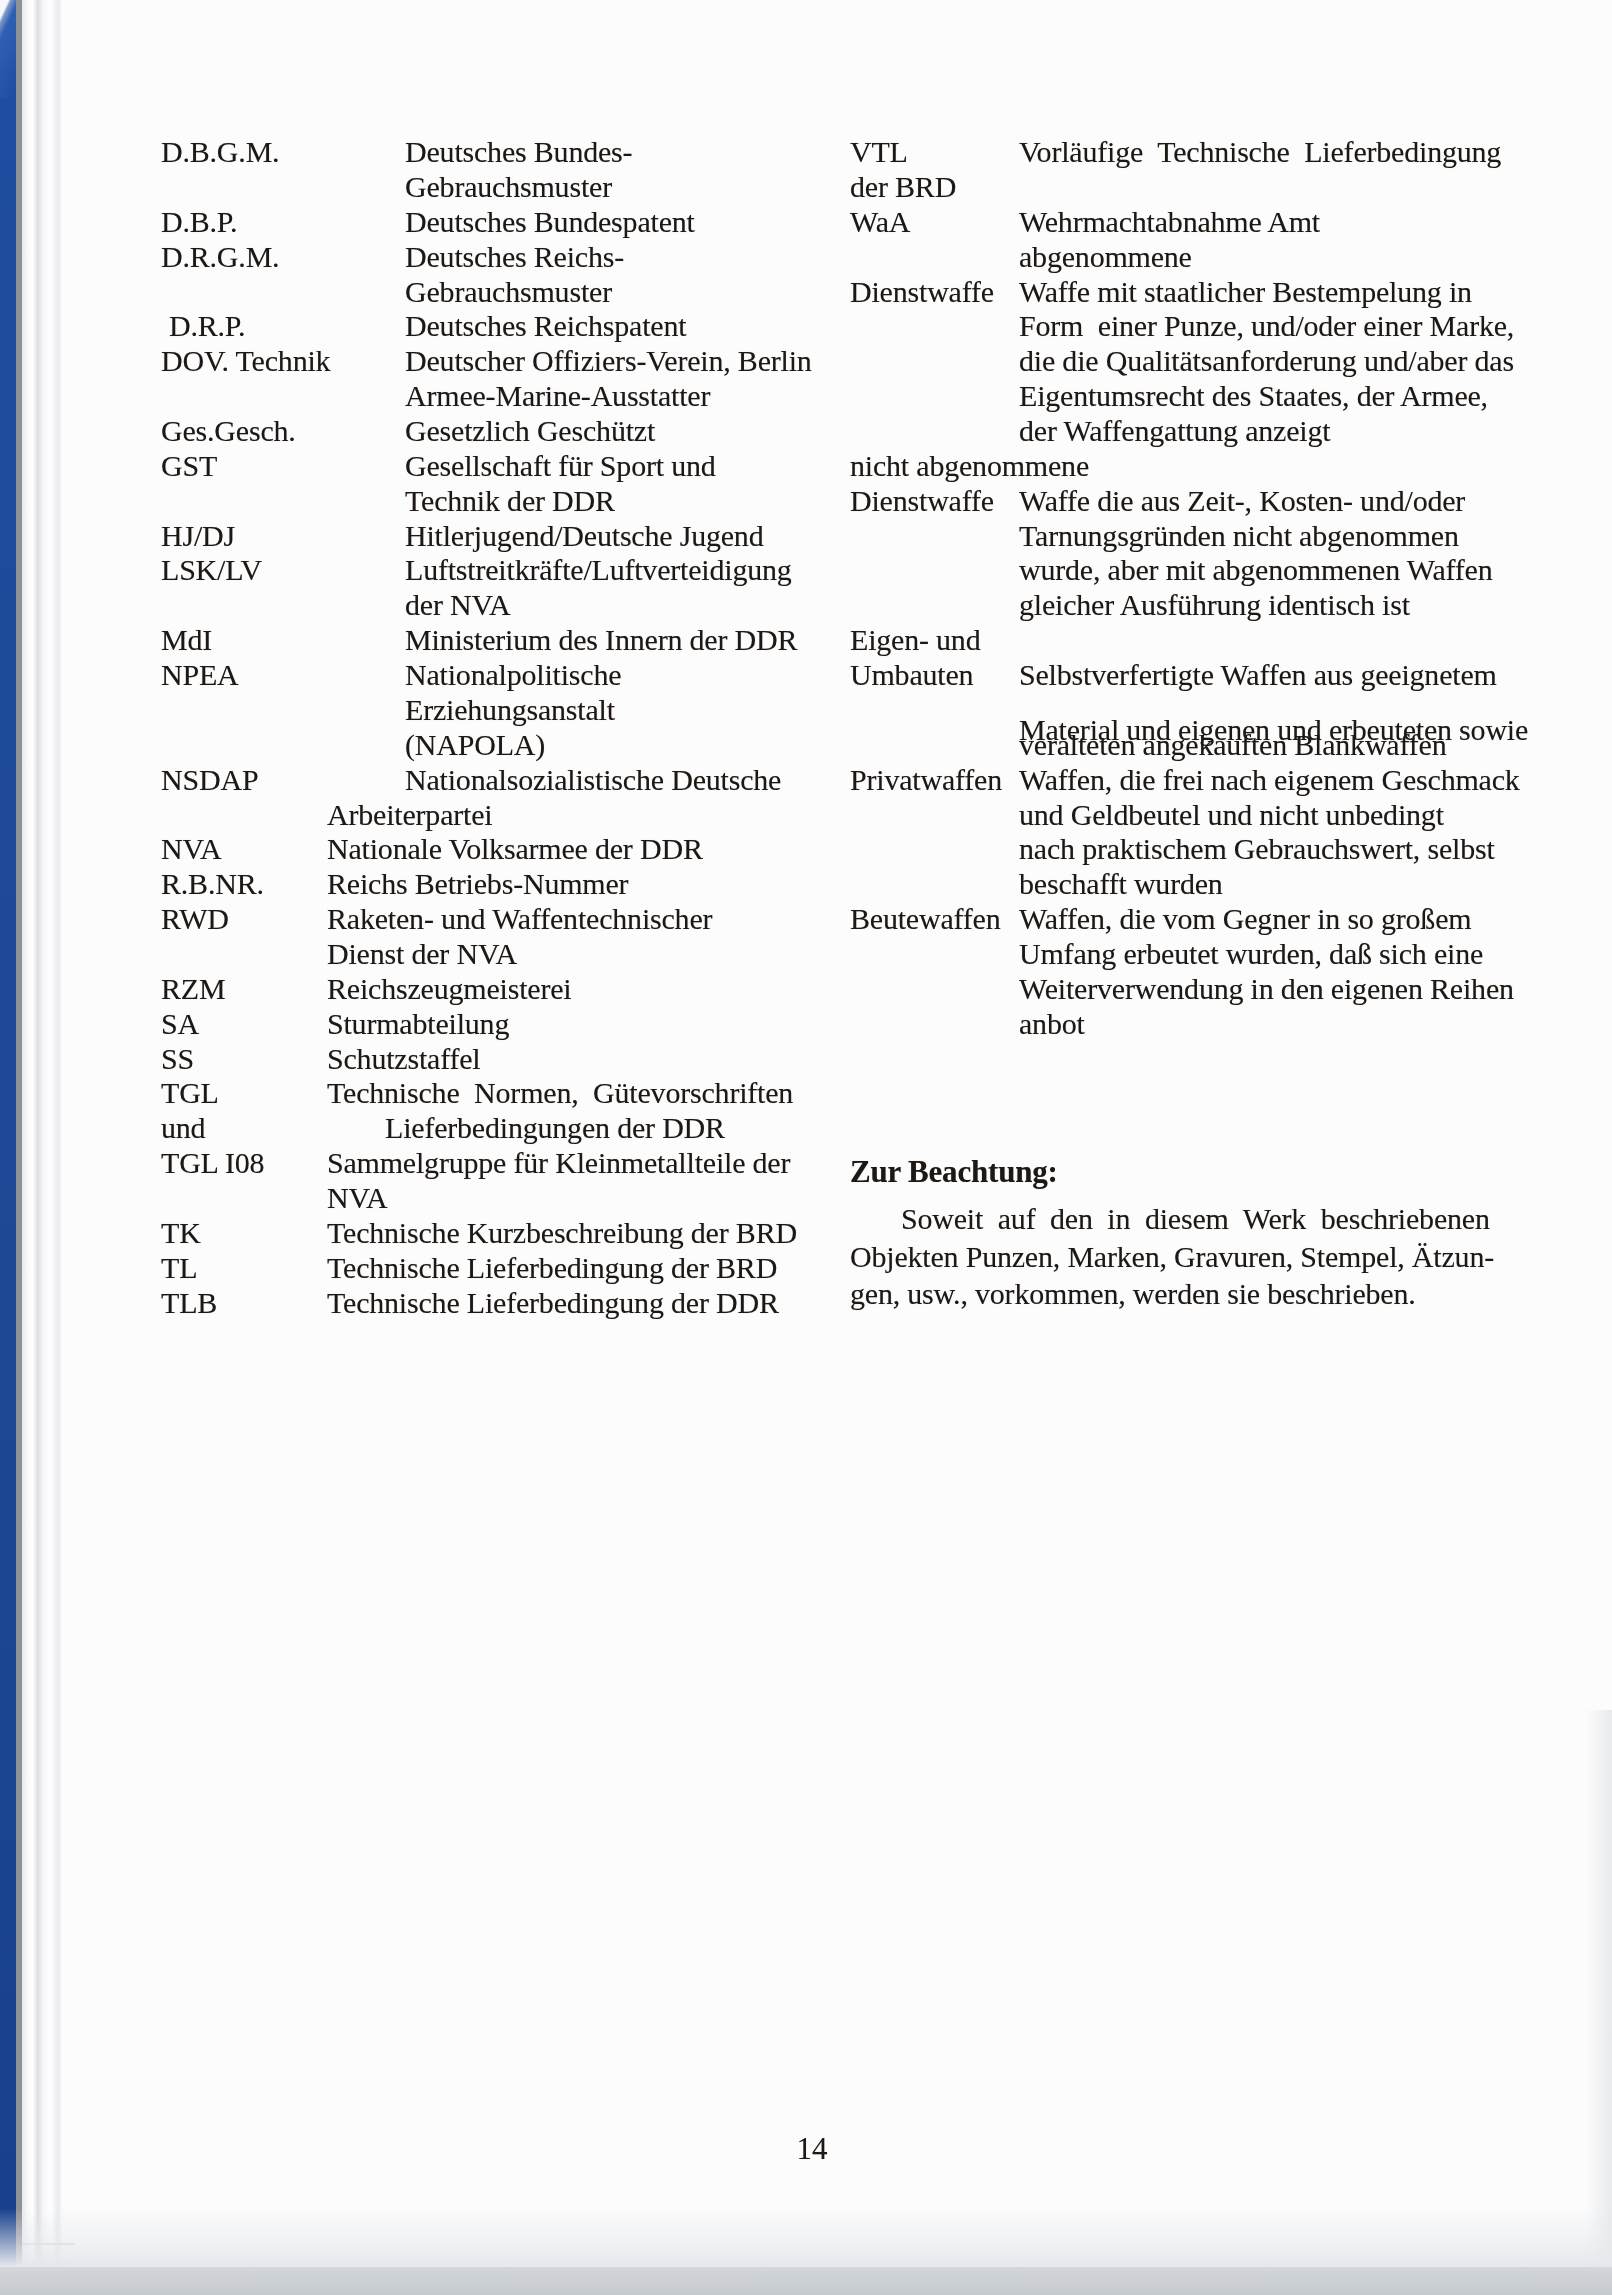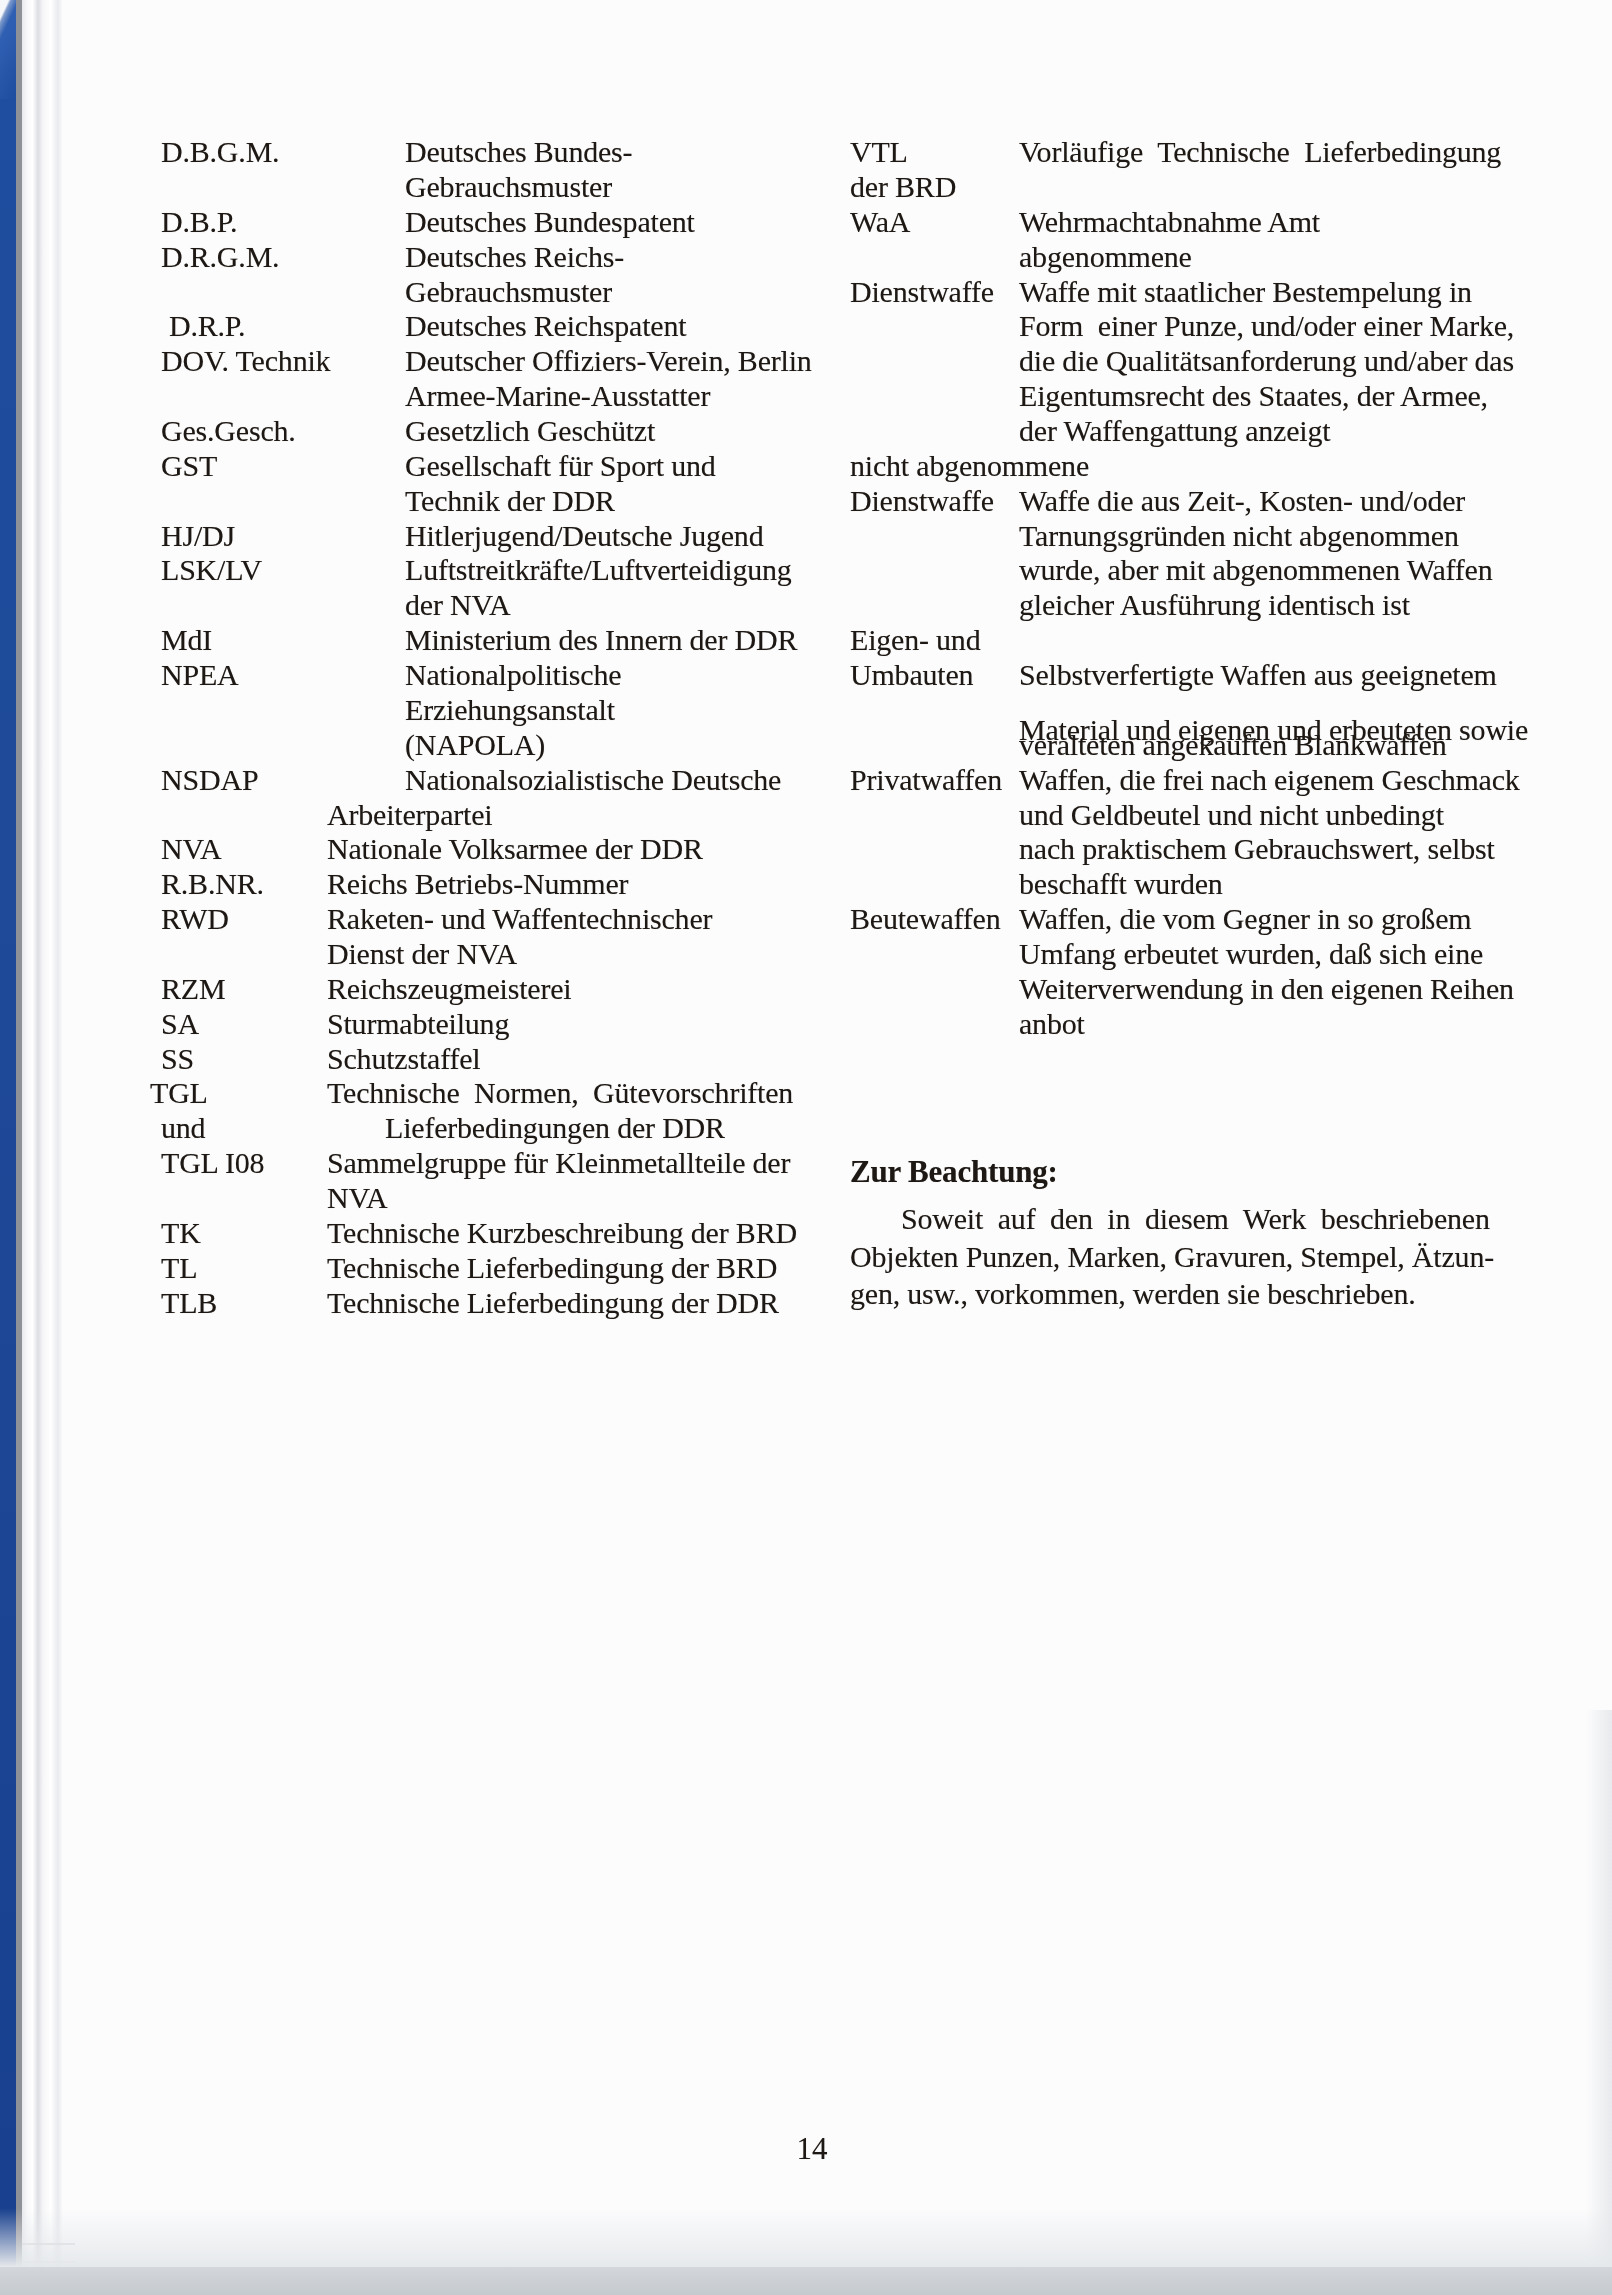--- a/index.html
+++ b/index.html
@@ -85,21 +85,21 @@
       <div class="line" style="left: 327px; top: 866px;">Reichs Betriebs-Nummer</div>
       <div class="line" style="left: 161px; top: 901px;">RWD</div>
       <div class="line" style="left: 327px; top: 901px; text-align: center;">Raketen- und Waffentechnischer</div>
       <div class="line" style="left: 327px; top: 936px;">Dienst der NVA</div>
       <div class="line" style="left: 161px; top: 971px;">RZM</div>
       <div class="line" style="left: 327px; top: 971px;">Reichszeugmeisterei</div>
       <div class="line" style="left: 161px; top: 1006px;">SA</div>
       <div class="line" style="left: 327px; top: 1006px;">Sturmabteilung</div>
       <div class="line" style="left: 161px; top: 1041px;">SS</div>
       <div class="line" style="left: 327px; top: 1041px;">Schutzstaffel</div>
-      <div class="line" style="left: 150px; top: 1075px; text-align: center;">TGL</div>
+      <div class="line" style="left: 161px; top: 1075px; text-align: center;">TGL</div>
       <div class="line" style="left: 161px; top: 1110px;">und</div>
       <div class="line" style="left: 327px; top: 1075px;">Technische  Normen,  Gütevorschriften</div>
       <div class="line" style="left: 385px; top: 1110px;">Lieferbedingungen der DDR</div>
       <div class="line" style="left: 161px; top: 1145px;">TGL I08</div>
       <div class="line" style="left: 327px; top: 1145px;">Sammelgruppe für Kleinmetallteile der</div>
       <div class="line" style="left: 327px; top: 1180px;">NVA</div>
       <div class="line" style="left: 161px; top: 1215px;">TK</div>
       <div class="line" style="left: 327px; top: 1215px;">Technische Kurzbeschreibung der BRD</div>
       <div class="line" style="left: 161px; top: 1250px;">TL</div>
       <div class="line" style="left: 327px; top: 1250px;">Technische Lieferbedingung der BRD</div>

